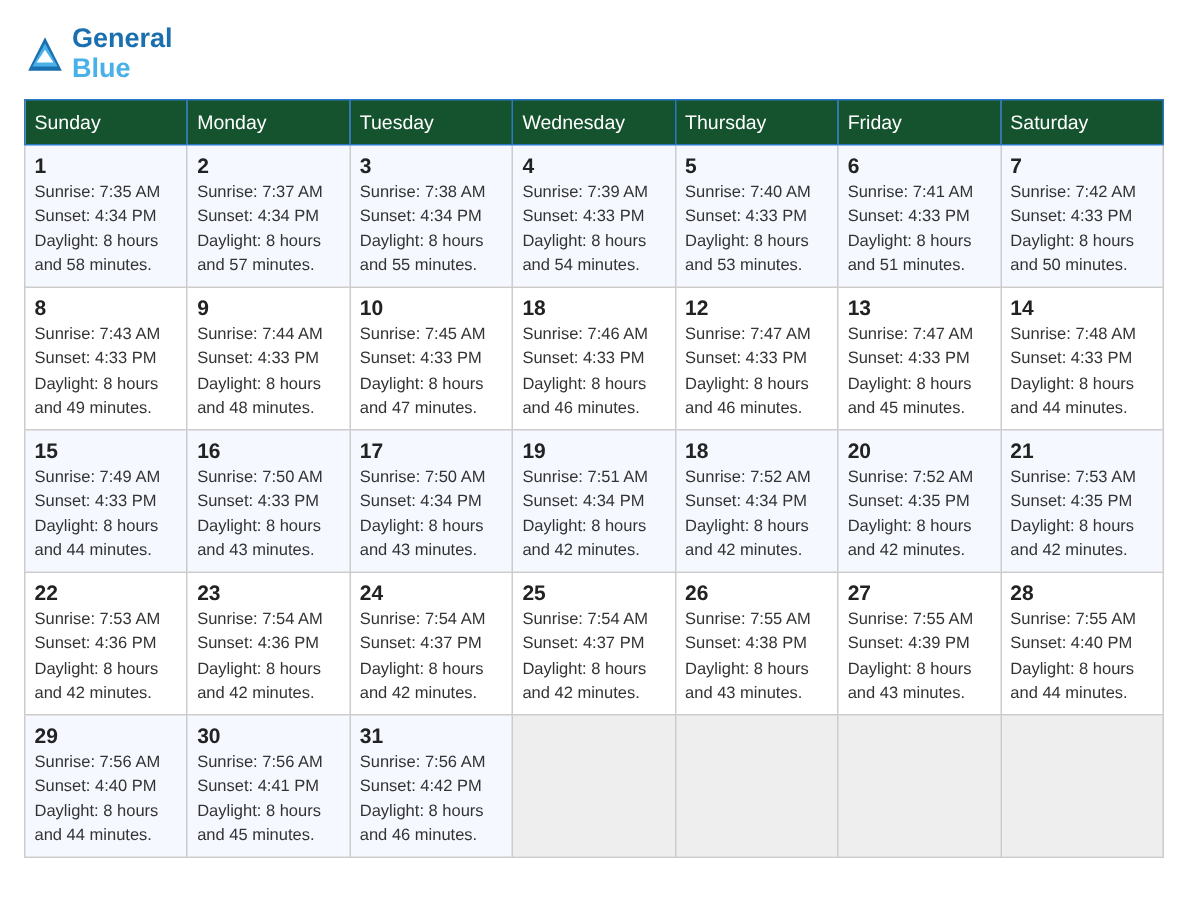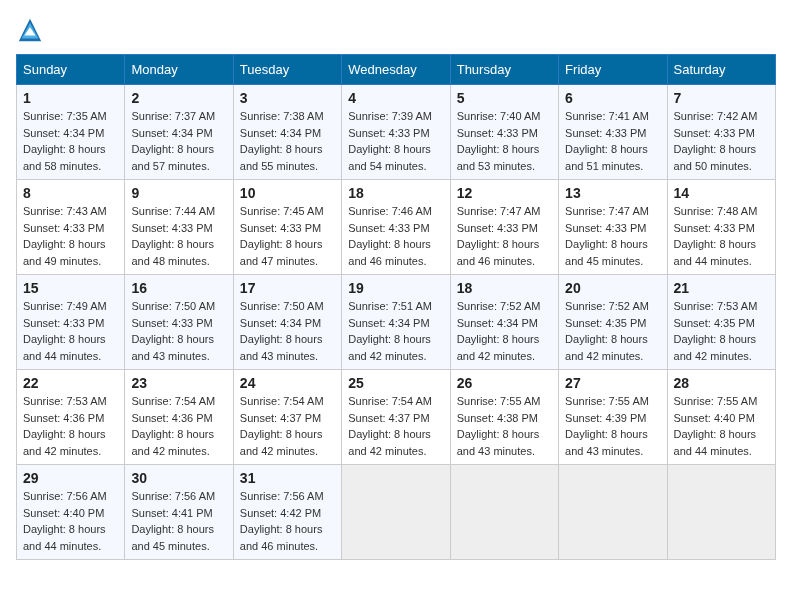--- a/index.html
+++ b/index.html
@@ -42,21 +42,21 @@
       font-size: 16px;
       color: #555;
       font-weight: normal;
     }
     table {
       width: 100%;
       border-collapse: collapse;
       font-size: 11px;
     }
     thead tr th {
-      background: #0369a1;
+      background: #14532d;
       color: #fff;
       padding: 7px 6px;
       text-align: left;
       font-size: 13px;
       font-weight: normal;
       border: 1px solid #2a78c5;
     }
     tbody tr td {
       vertical-align: top;
       padding: 5px 6px;
@@ -87,20 +87,24 @@
 </head>
 <body>
 
 <div class="header">
   <div class="logo">
     <svg class="logo-icon" viewBox="0 0 40 40" xmlns="http://www.w3.org/2000/svg">
       <polygon points="20,4 36,36 4,36" fill="#1a6faf"></polygon>
       <polygon points="20,10 32,32 8,32" fill="#4ab0e8"></polygon>
       <polygon points="20,16 28,28 12,28" fill="#fff"></polygon>
     </svg>
+    <div class="logo-text">
+      <div><span>General</span></div>
+      <div><span style="color:#4ab0e8">Blue</span></div>
+    </div>
   </div>
   <div class="title-block">
     <h1></h1>
     <h2></h2>
   </div>
 </div>
 
 <table>
   <thead>
     <tr>

